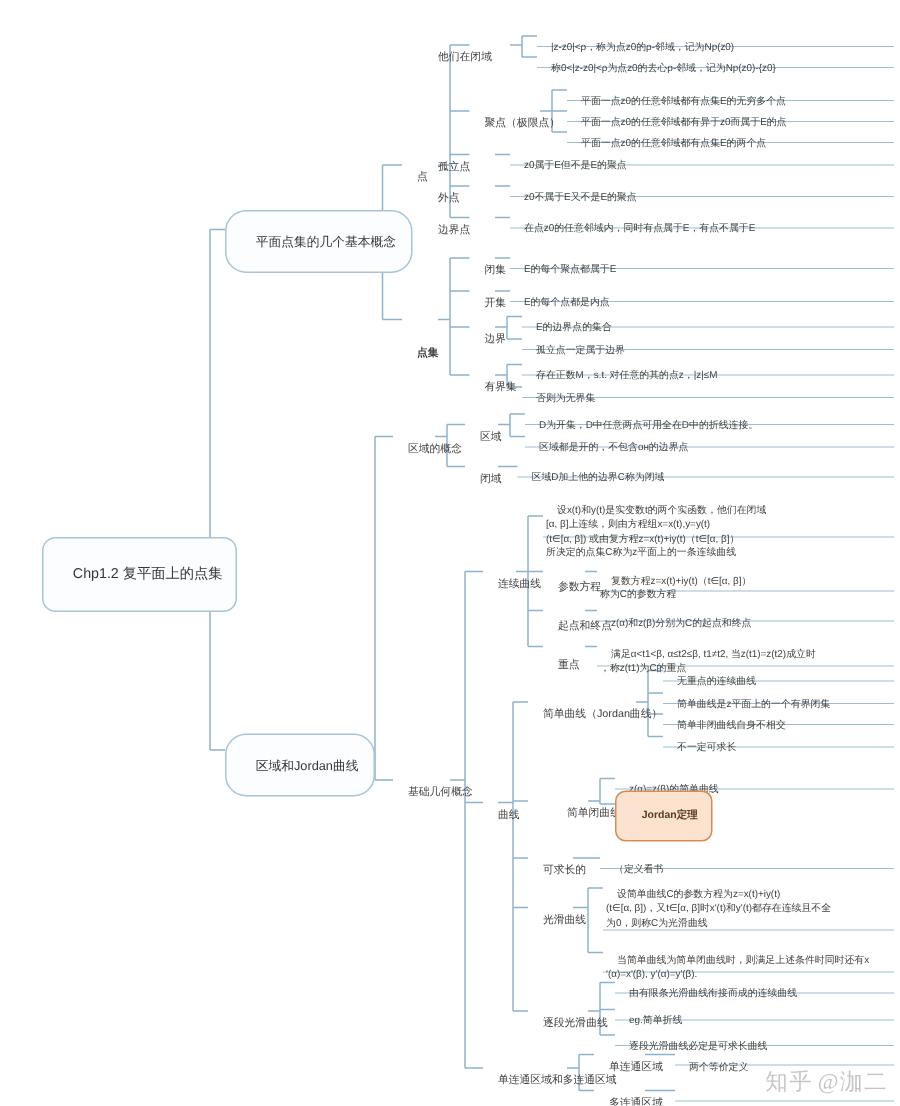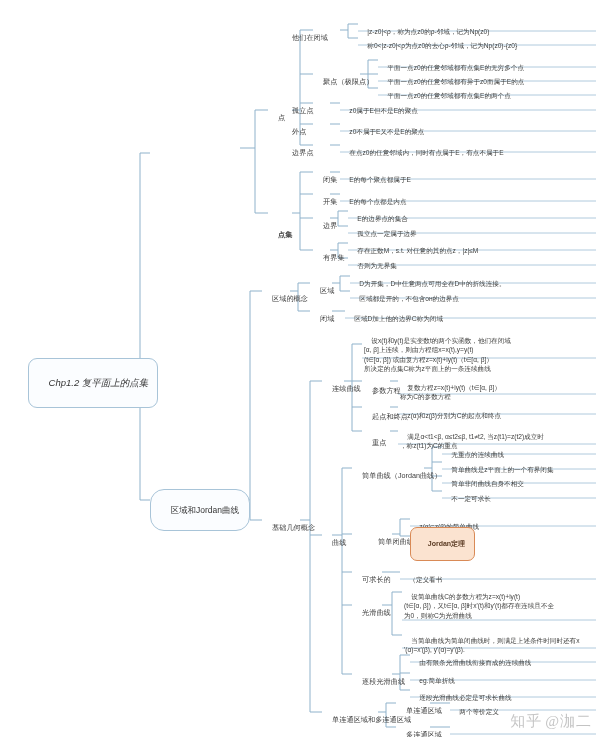--- a/index.html
+++ b/index.html
@@ -264,24 +264,27 @@
       <line x1="402" y1="620" x2="596" y2="620"></line>
       <line x1="402" y1="648" x2="596" y2="648"></line>
       <line x1="410" y1="662" x2="596" y2="662"></line>
       <line x1="410" y1="680" x2="596" y2="680"></line>
       <line x1="410" y1="697" x2="596" y2="697"></line>
       <line x1="450" y1="710" x2="596" y2="710"></line>
       <line x1="450" y1="734" x2="596" y2="734"></line>
     </g>
   </svg>
 
-  <div class="node root" style="left:28px; top:358px;font-style:italic;">
+  <div class="node root" style="left:28px; top:358px;">
     <span>Chp1.2 复平面上的点集</span>
   </div>
 
+  <div class="node lvl1" style="left:150px; top:140px;">
+    <span>平面点集的几个基本概念</span>
+  </div>
   <div class="node lvl1" style="left:150px; top:489px;text-align:right;">
     <span>区域和Jordan曲线</span>
   </div>
 
   <div class="node plain" style="left:268px; top:103px;">
     <span>点</span>
   </div>
   <div class="node plain" style="left:268px; top:220px;font-weight:bold;">
     <span>点集</span>
   </div>

